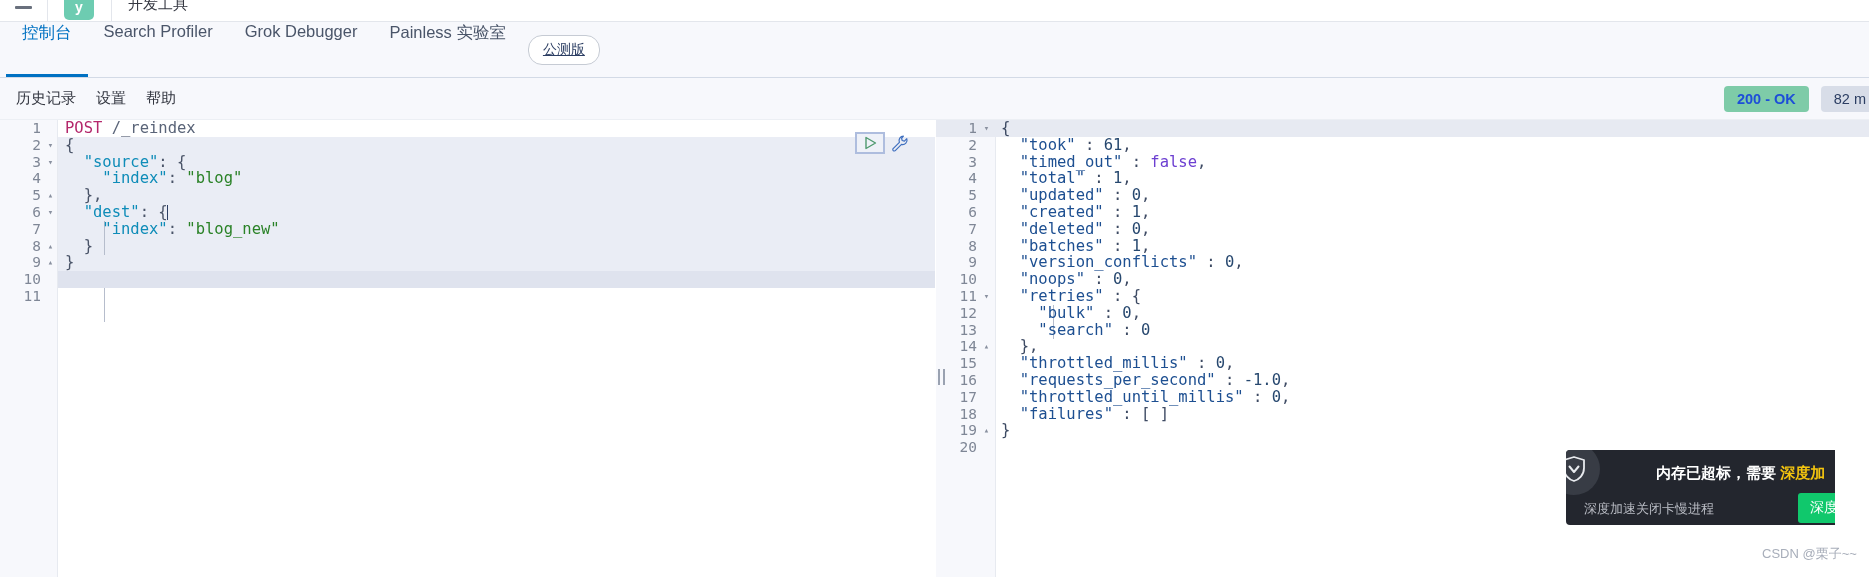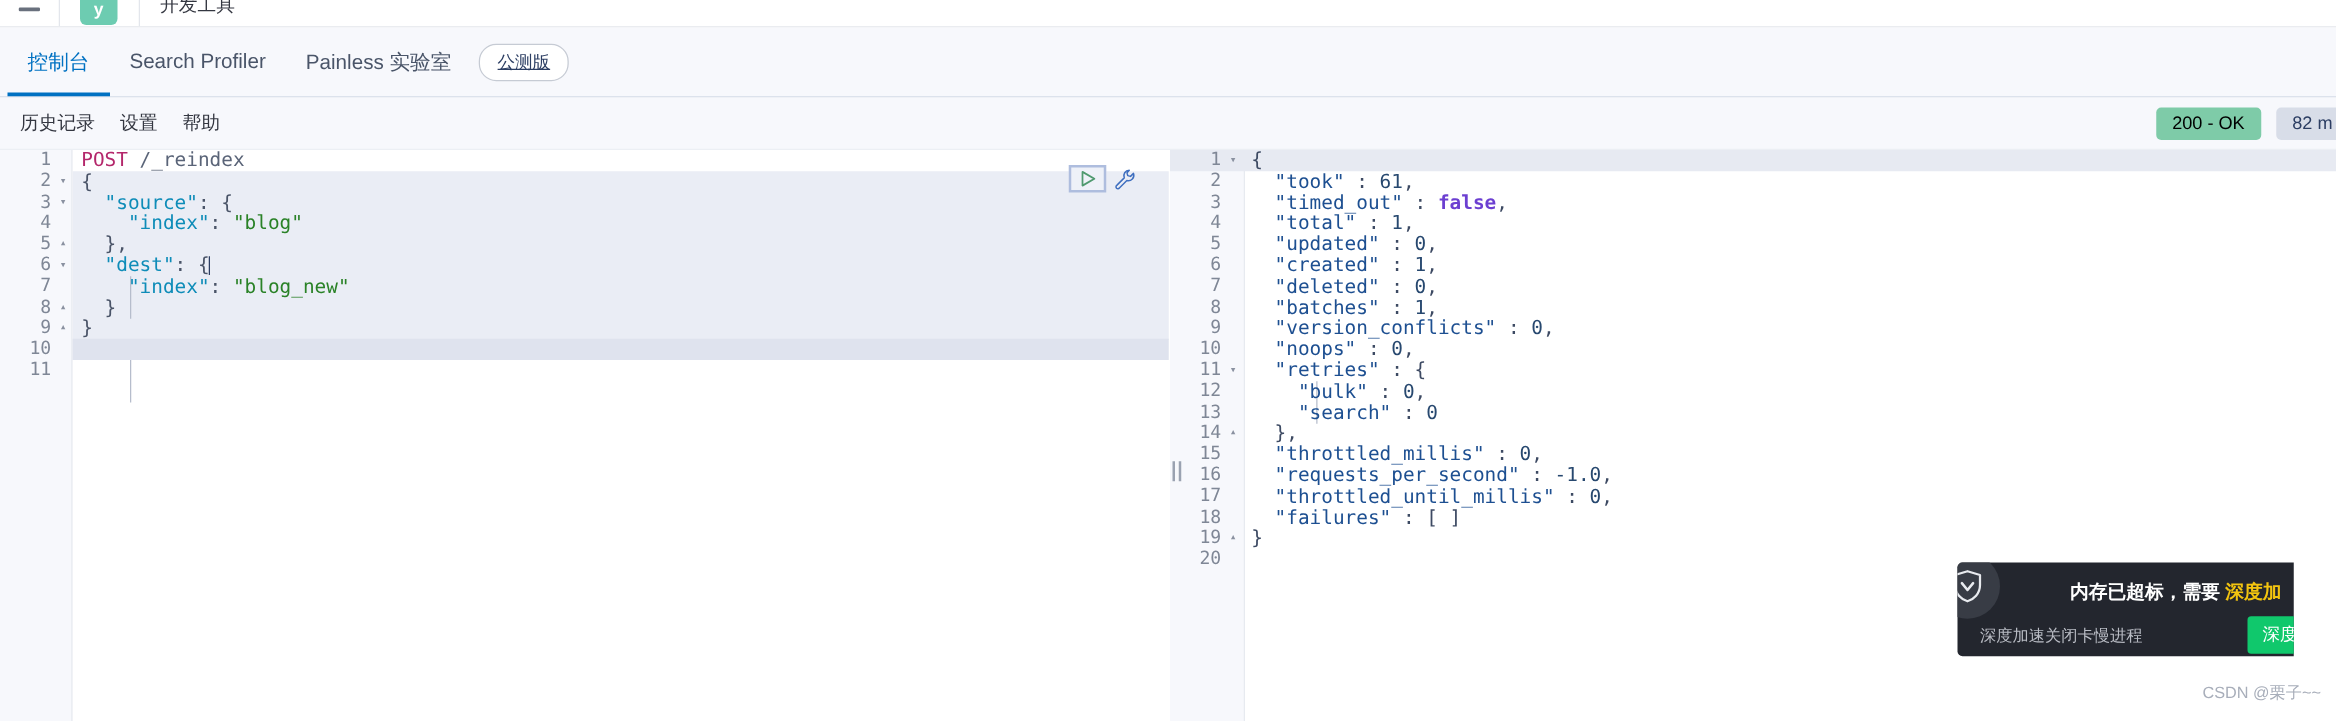--- a/index.html
+++ b/index.html
@@ -84,21 +84,20 @@
     border-bottom: 1px solid #d3dae6;
     box-sizing: border-box;
     display: flex;
     align-items: center;
     padding-left: 6px;
   }
   .tab {
     position: relative;
     height: 55px;
     display: flex;
-    align-items: center;
     padding: 0 16px;
     font-size: 16.5px;
     color: #4a5569;
     white-space: nowrap;
     cursor: pointer;
   }
   .tab.active {
     color: #0071c2;
   }
   .tab.active::after {
@@ -146,26 +145,26 @@
     right: 0;
     top: 0;
     height: 42px;
     display: flex;
     align-items: center;
     gap: 12px;
     padding-right: 0;
   }
   .status-badge {
     background: #7ecba8;
-    color: #000000;
+    color: #1d4ed8;
     font-size: 14.5px;
     padding: 5px 13px;
     border-radius: 4px;
     white-space: nowrap;
-    font-weight: 400;
+    font-weight: 700;
   }
   .status-time {
     background: #d8dde8;
     color: #2c3e63;
     font-size: 14.5px;
     padding: 5px 13px;
     border-radius: 4px 0 0 4px;
     white-space: nowrap;
     margin-right: -10px;
   }
@@ -256,21 +255,21 @@
   }
 
   
   .k-method { color: #b4276b; }
   .k-path   { color: #5a6478; }
   .k-key    { color: #0e8cb8; }
   .k-str    { color: #2a8227; }
   .k-punct  { color: #4a5468; }
   .r-key    { color: #1d4f91; }
   .r-num    { color: #27486f; }
-  .r-bool   { color: #6c3fd1; font-weight: bold; }
+  .r-bool   { color: #6c3fd1; }
   .r-punct  { color: #3d4a63; }
 
   .cursor-bar {
     display: inline-block;
     width: 1px;
     height: 15px;
     background: #2c3e63;
     vertical-align: -3px;
     margin-left: -1px;
   }
@@ -403,20 +402,23 @@
   <div class="chrome-sep"></div>
   <div class="chrome-title">开发工具</div>
 </div>
 
 <div class="tabbar">
   <div class="tab active">
     <span>控制台</span>
   </div>
   <div class="tab">
     <span>Search Profiler</span>
+  </div>
+  <div class="tab">
+    <span>Grok Debugger</span>
   </div>
   <div class="tab">
     <span>Painless 实验室</span>
   </div>
   <div class="beta-pill">公测版</div>
 </div>
 
 <div class="submenu">
   <div class="submenu-item">历史记录</div>
   <div class="submenu-item">设置</div>

